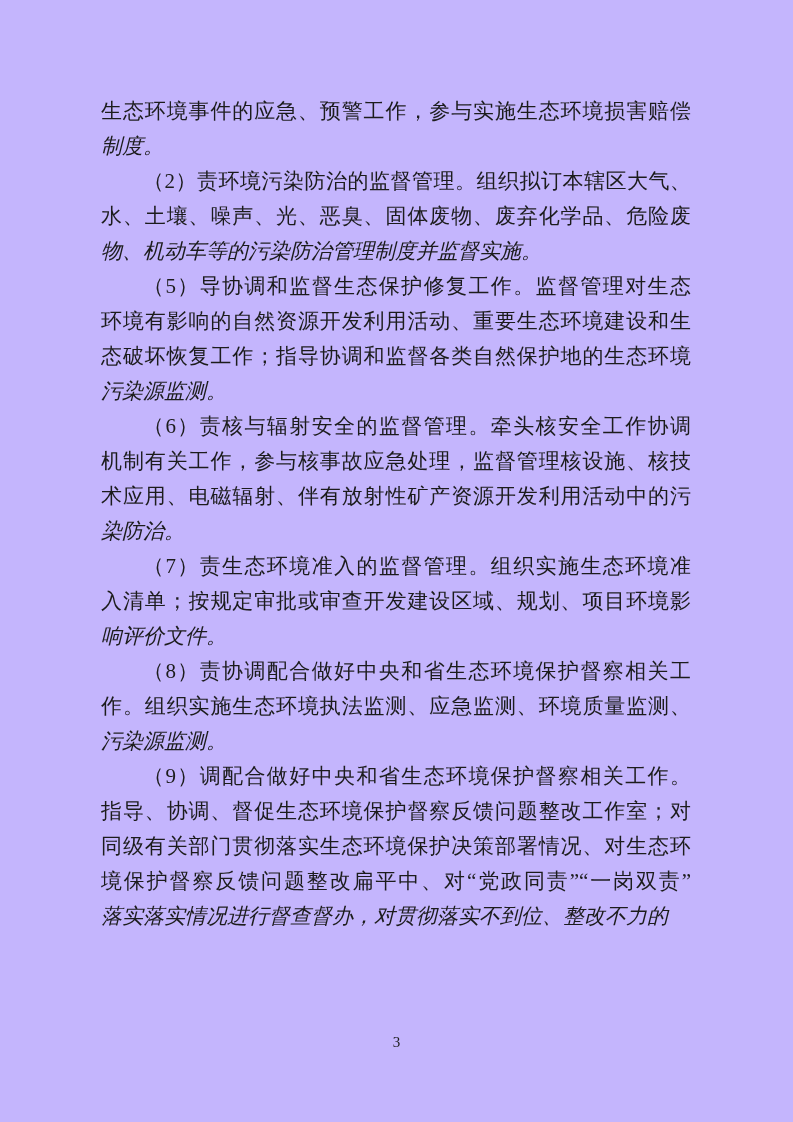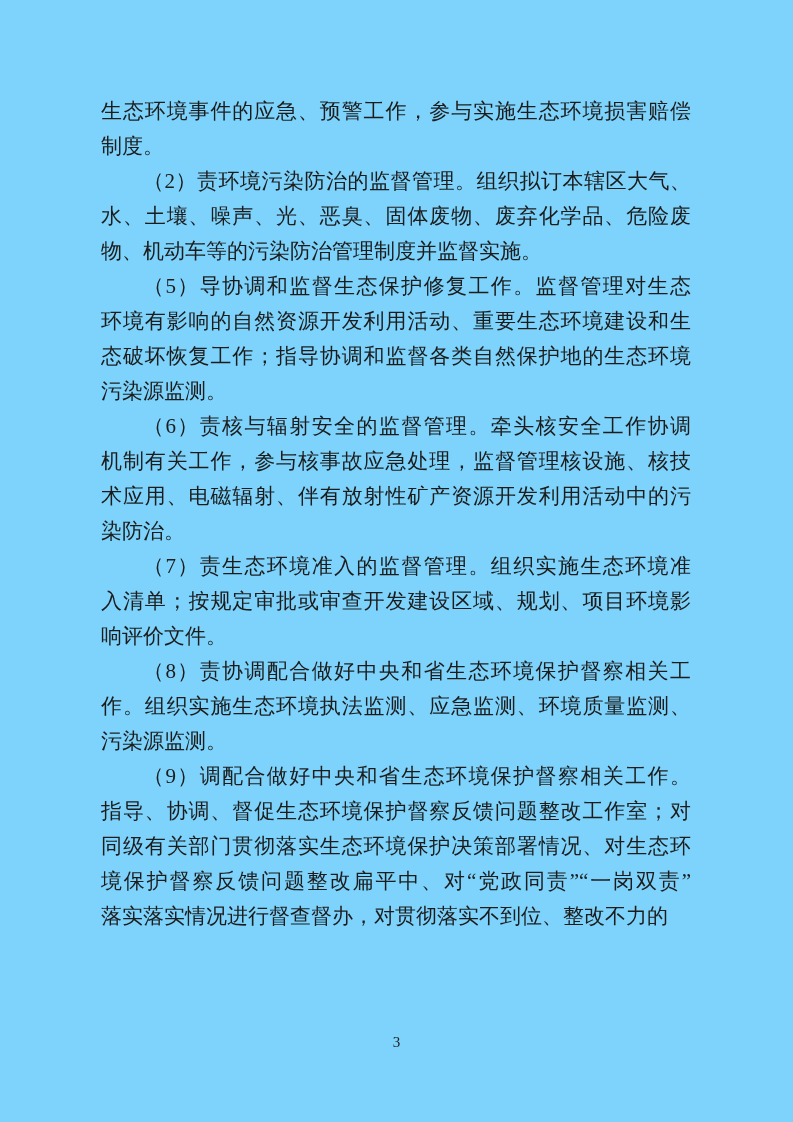--- a/index.html
+++ b/index.html
@@ -4,21 +4,21 @@
 <style>
   html, body {
     margin: 0;
     padding: 0;
     background: #ffffff;
   }
   .page {
     position: relative;
     width: 793px;
     height: 1122px;
-    background: #7dd3fc;
+    background: #c4b5fd;
     overflow: hidden;
     font-family: "Liberation Serif", "DejaVu Serif", serif;
   }
   .doc-body {
     position: absolute;
     left: 101px;
     top: 94px;
     width: 590px;
   }
   .line {
@@ -28,20 +28,21 @@
     color: #1c1c1c;
     text-align: justify;
     text-align-last: justify;
     letter-spacing: 0;
     white-space: normal;
     overflow: hidden;
   }
   .line.last {
     text-align: center;
     text-align-last: left;
+    font-style: italic;
   }
   .line.indent {
     padding-left: 42px;
   }
   .page-footer {
     position: absolute;
     left: 0;
     top: 1033px;
     width: 100%;
     text-align: center;

